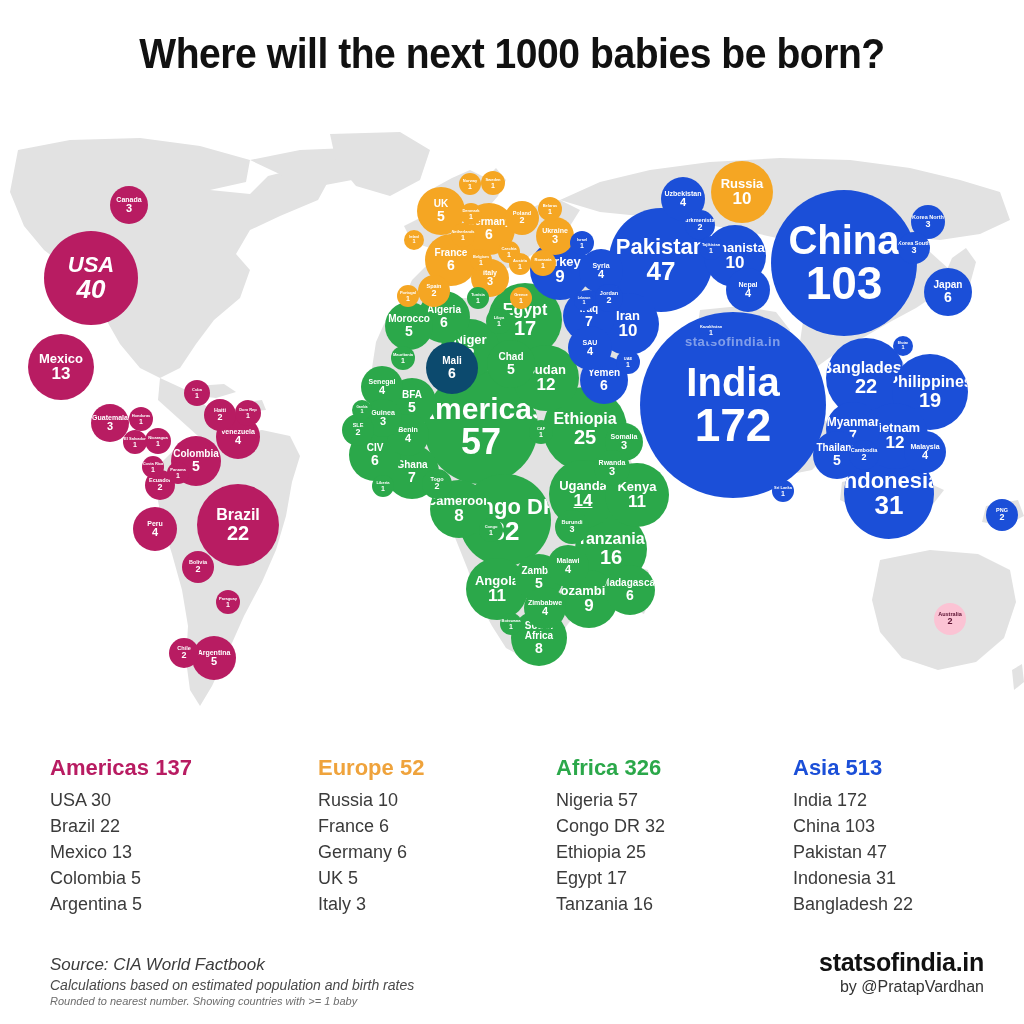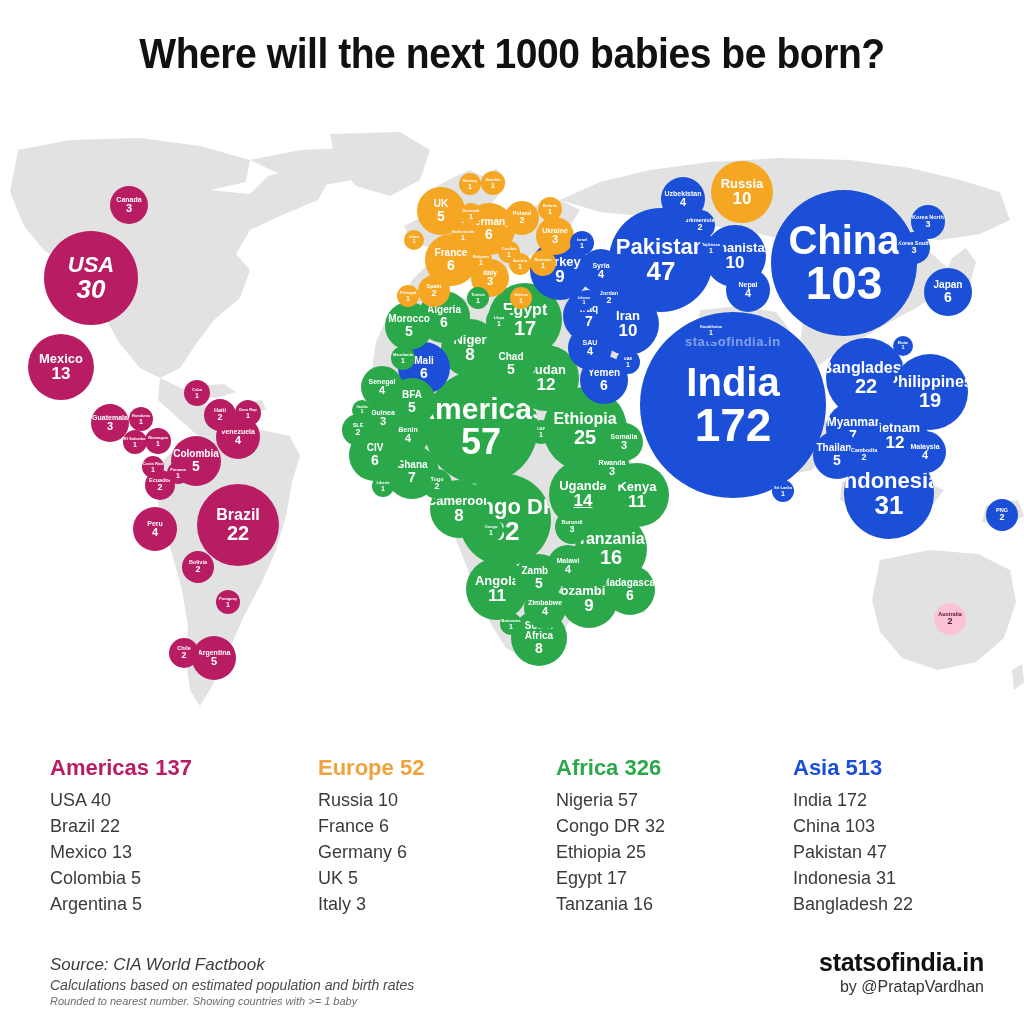--- a/index.html
+++ b/index.html
@@ -143,21 +143,21 @@
         <div class="bub" style="left: 424px; top: 240px; width: 114px; height: 114px; background: rgb(43, 168, 74);">
           <span class="nm" style="font-size: 30px;">Americas</span>
           <span class="vl" style="font-size: 36px;">57</span>
         </div>
         <div class="bub" style="left: 609px; top: 78px; width: 104px; height: 104px; background: rgb(27, 79, 216);">
           <span class="nm" style="font-size: 22px;">Pakistan</span>
           <span class="vl" style="font-size: 26px;">47</span>
         </div>
         <div class="bub" style="left: 44px; top: 101px; width: 94px; height: 94px; background: rgb(184, 28, 98); font-style: italic;">
           <span class="nm" style="font-size: 22px;">USA</span>
-          <span class="vl" style="font-size: 26px;">30</span>
+          <span class="vl" style="font-size: 26px;">40</span>
         </div>
         <div class="bub" style="left: 459px; top: 344px; width: 92px; height: 92px; background: rgb(43, 168, 74);">
           <span class="nm" style="font-size: 22px;">Congo DR</span>
           <span class="vl" style="font-size: 26px;">32</span>
         </div>
         <div class="bub" style="left: 844px; top: 319px; width: 90px; height: 90px; background: rgb(27, 79, 216);">
           <span class="nm" style="font-size: 22px;">Indonesia</span>
           <span class="vl" style="font-size: 26px;">31</span>
         </div>
         <div class="bub" style="left: 543px; top: 257px; width: 84px; height: 84px; background: rgb(43, 168, 74);">
@@ -257,21 +257,21 @@
           <span class="vl" style="font-size: 14px;">6</span>
         </div>
         <div class="bub" style="left: 563px; top: 160px; width: 52px; height: 52px; background: rgb(27, 79, 216);">
           <span class="nm" style="font-size: 10px;">Iraq</span>
           <span class="vl" style="font-size: 14px;">7</span>
         </div>
         <div class="bub" style="left: 418px; top: 161px; width: 52px; height: 52px; background: rgb(43, 168, 74);">
           <span class="nm" style="font-size: 10px;">Algeria</span>
           <span class="vl" style="font-size: 14px;">6</span>
         </div>
-        <div class="bub" style="left: 398px; top: 212px; width: 52px; height: 52px; background: #1d4ed8; align-items: center;">
+        <div class="bub" style="left: 426px; top: 212px; width: 52px; height: 52px; background: #0c4a6e; align-items: center;">
           <span class="nm" style="font-size: 10px;">Mali</span>
           <span class="vl" style="font-size: 14px;">6</span>
         </div>
         <div class="bub" style="left: 349px; top: 299px; width: 52px; height: 52px; background: rgb(43, 168, 74);">
           <span class="nm" style="font-size: 10px;">CIV</span>
           <span class="vl" style="font-size: 14px;">6</span>
         </div>
         <div class="bub" style="left: 171px; top: 306px; width: 50px; height: 50px; background: rgb(184, 28, 98);">
           <span class="nm" style="font-size: 10px;">Colombia</span>
           <span class="vl" style="font-size: 14px;">5</span>
@@ -591,21 +591,21 @@
         <div class="bub" style="left: 352px; top: 270px; width: 20px; height: 20px; background: rgb(43, 168, 74);">
           <span class="nm" style="font-size: 3px;">Gambia</span>
           <span class="vl" style="font-size: 5.5px;">1</span>
         </div>
       </div>
   </div>
 
   <div class="legend">
       <div class="legcol" style="left: 50px;">
         <div class="legtitle" style="color: rgb(184, 28, 98);">Americas 137</div>
-        <div class="legitem">USA 40</div>
+        <div class="legitem">USA 30</div>
         <div class="legitem">Brazil 22</div>
         <div class="legitem">Mexico 13</div>
         <div class="legitem">Colombia 5</div>
         <div class="legitem">Argentina 5</div>
       </div>
       <div class="legcol" style="left: 318px;">
         <div class="legtitle" style="color: rgb(239, 163, 60);">Europe 52</div>
         <div class="legitem">Russia 10</div>
         <div class="legitem">France 6</div>
         <div class="legitem">Germany 6</div>

